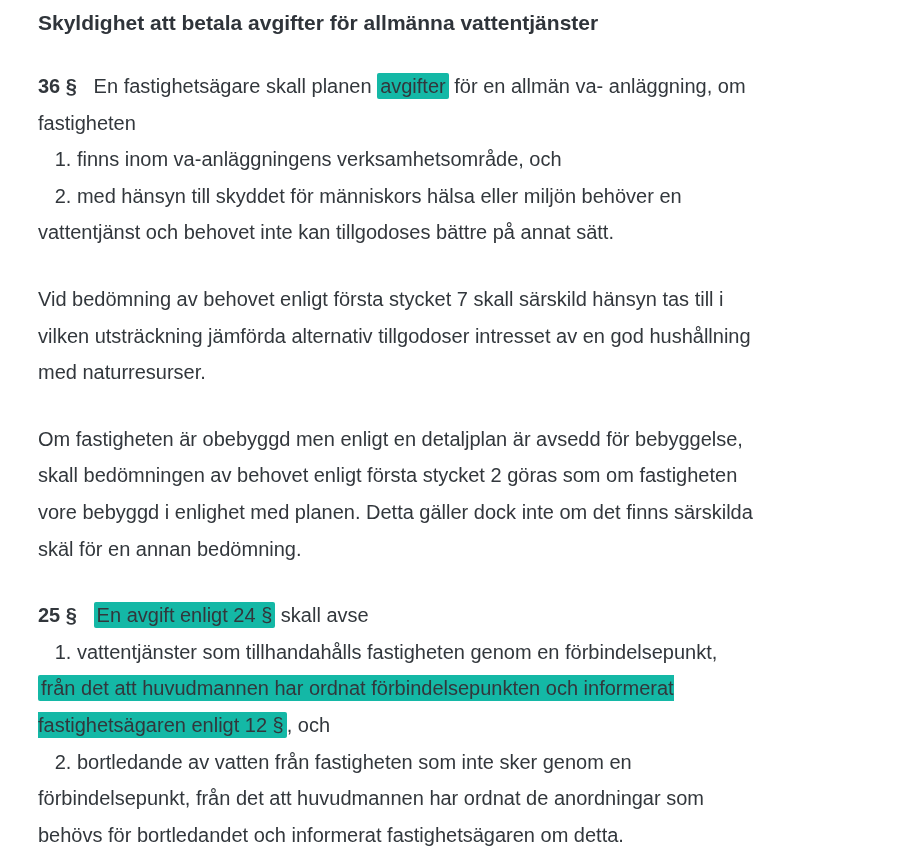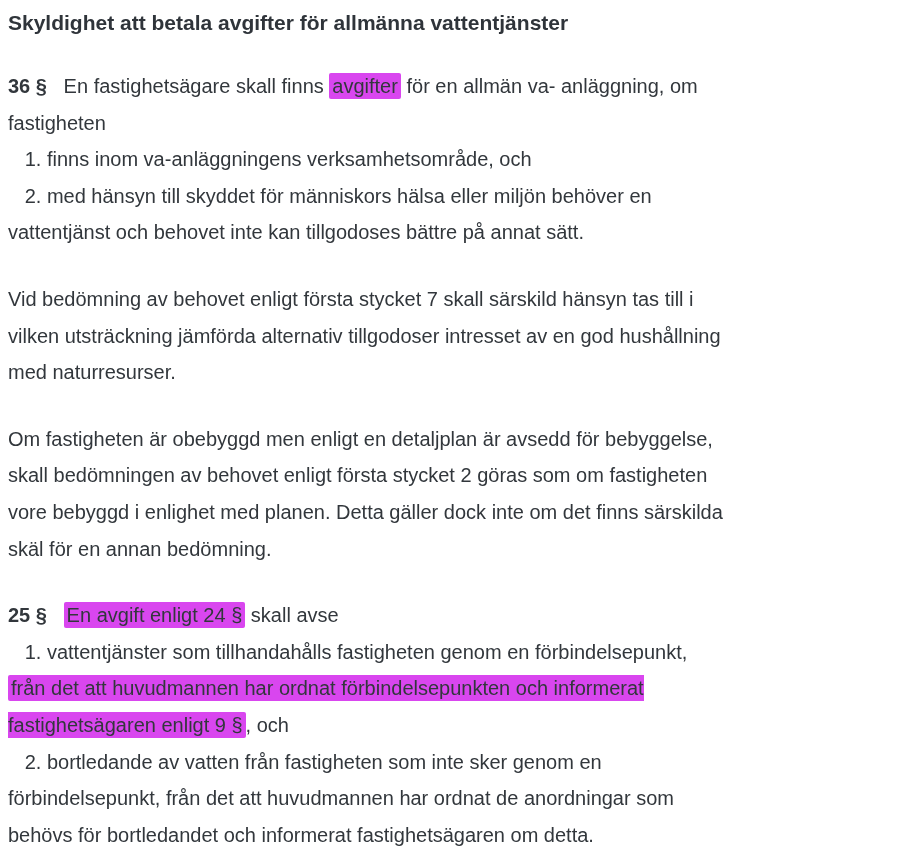--- a/index.html
+++ b/index.html
@@ -8,21 +8,21 @@
     background: #ffffff;
   }
   body {
     width: 908px;
     height: 856px;
     overflow: hidden;
     font-family: "Liberation Sans", sans-serif;
     color: #32373c;
   }
   .doc {
-    padding: 8px 18px 0 8px;
+    padding: 8px 18px 0 38px;
   }
   .doc-heading {
     font-size: 21px;
     line-height: 30px;
     font-weight: 700;
     margin: 0 0 30px 0;
     color: #2f343a;
   }
   .stycke {
     font-size: 20px;
@@ -30,48 +30,48 @@
     margin: 0 0 30px 0;
     white-space: pre-wrap;
   }
   .stycke:last-child {
     margin-bottom: 8px;
   }
   .marker {
     font-weight: 700;
   }
   .hl {
-    background: #d946ef;
+    background: #14b8a6;
     padding: 2px 3px;
     border-radius: 2px;
   }
 </style>
 </head>
 <body>
 
 <div class="doc">
 
   <h1 class="doc-heading">Skyldighet att betala avgifter för allmänna vattentjänster</h1>
 
-  <p class="stycke"><span class="marker">36 §</span><span>   En fastighetsägare skall finns </span><span class="hl">avgifter</span><span> för en allmän va- anläggning, om
+  <p class="stycke"><span class="marker">36 §</span><span>   En fastighetsägare skall planen </span><span class="hl">avgifter</span><span> för en allmän va- anläggning, om
 fastigheten
    1. finns inom va-anläggningens verksamhetsområde, och
    2. med hänsyn till skyddet för människors hälsa eller miljön behöver en
 vattentjänst och behovet inte kan tillgodoses bättre på annat sätt.</span></p>
 
   <p class="stycke">Vid bedömning av behovet enligt första stycket 7 skall särskild hänsyn tas till i
 vilken utsträckning jämförda alternativ tillgodoser intresset av en god hushållning
 med naturresurser.</p>
 
   <p class="stycke">Om fastigheten är obebyggd men enligt en detaljplan är avsedd för bebyggelse,
 skall bedömningen av behovet enligt första stycket 2 göras som om fastigheten
 vore bebyggd i enlighet med planen. Detta gäller dock inte om det finns särskilda
 skäl för en annan bedömning.</p>
 
   <p class="stycke"><span class="marker">25 §</span><span>   </span><span class="hl">En avgift enligt 24 §</span><span> skall avse
    1. vattentjänster som tillhandahålls fastigheten genom en förbindelsepunkt,
 </span><span class="hl">från det att huvudmannen har ordnat förbindelsepunkten och informerat
-fastighetsägaren enligt 9 §</span><span>, och
+fastighetsägaren enligt 12 §</span><span>, och
    2. bortledande av vatten från fastigheten som inte sker genom en
 förbindelsepunkt, från det att huvudmannen har ordnat de anordningar som
 behövs för bortledandet och informerat fastighetsägaren om detta.</span></p>
 
 </div>
 
 </body></html>

